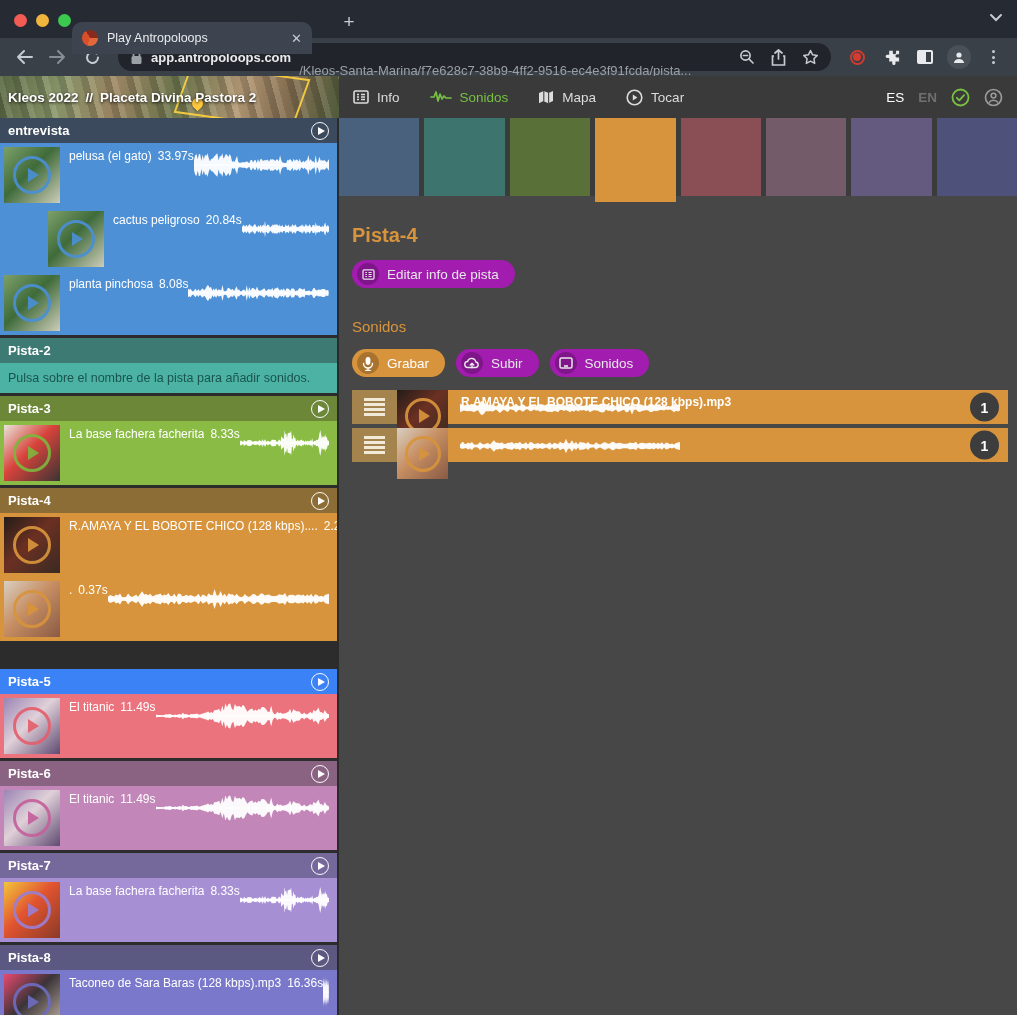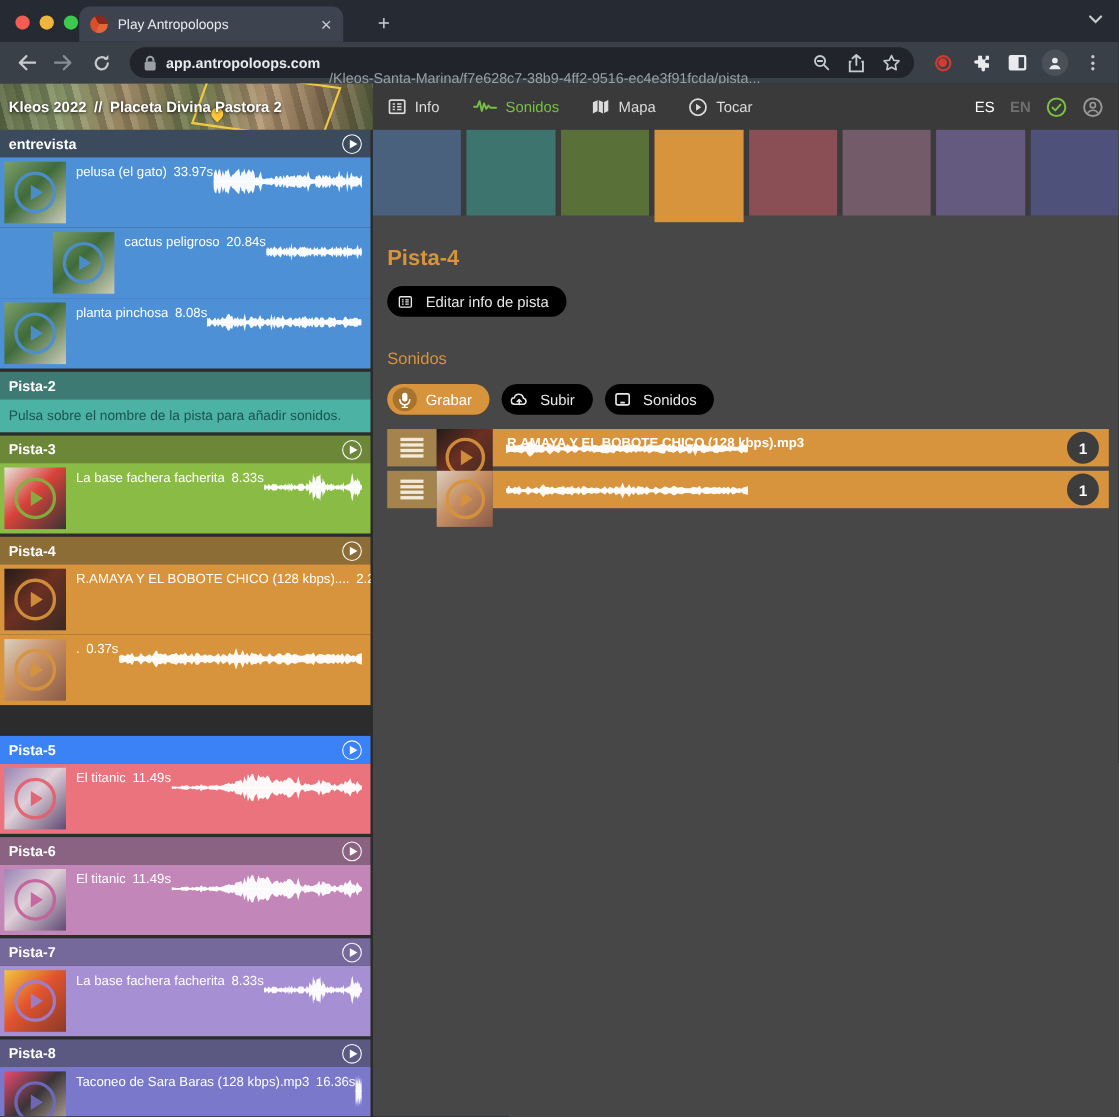--- a/index.html
+++ b/index.html
@@ -4,21 +4,21 @@
 <style>
   * { margin:0; padding:0; box-sizing:border-box; }
   html,body { width:1017px; height:1015px; overflow:hidden; background:#262b33;
     font-family:"Liberation Sans", sans-serif; -webkit-font-smoothing:antialiased; }
 
   
   .tabbar { height:38px; background:#262b33; position:relative; }
   .traffic { position:absolute; top:14px; left:14px; display:flex; gap:9px; }
   .traffic span { width:13px; height:13px; border-radius:50%; display:block; }
   .tl-red{background:#f25c54}.tl-yellow{background:#f0b53d}.tl-green{background:#3bc94f}
-  .tab { position:absolute; left:72px; top:6px; width:240px; height:32px; background:#3d4450;
+  .tab { position:absolute; left:72px; top:22px; width:240px; height:32px; background:#3d4450;
     border-radius:10px 10px 0 0; display:flex; align-items:center; padding:0 10px; gap:9px; }
   .favicon { width:16px; height:16px; border-radius:50%;
     background:conic-gradient(from 200deg,#d94f2b 0 130deg,#8a2a1e 130deg 250deg,#e2683c 250deg 360deg); }
   .tab-title { color:#e8eaed; font-size:12.5px; flex:1; white-space:nowrap; overflow:hidden; }
   .tab-close { color:#c6cad1; font-size:13px; cursor:default; }
   .newtab { position:absolute; left:336px; top:9px; color:#c6cad1; font-size:19px; line-height:26px; width:26px; text-align:center; }
   .tab-chevron { position:absolute; right:14px; top:13px; }
   
   .toolbar { height:38px; background:#3a4048; display:flex; align-items:center; padding:0 10px; gap:6px; }
   .navbtn { width:28px; height:28px; display:flex; align-items:center; justify-content:center; color:#c6cad1; }
@@ -75,21 +75,21 @@
   .stitle { white-space:nowrap; overflow:hidden; }
   .sdur { flex:none; }
   .swave { width:100%; height:30px; margin-top:3px; }
 
   
   .swatch-strip { height:78px; background:#3b3b3b; display:flex; gap:5px; }
   .swatch { flex:1; height:78px; }
   .swatch.selected { height:84px; }
   .main-title { margin:28px 0 0 13px; font-size:20px; font-weight:bold; }
   .pill { display:inline-flex; align-items:center; gap:8px; height:28px; border-radius:15px;
-    background:#000000; color:#e8e8e8; font-size:13.5px; padding:0 16px 0 5px; }
+    background:#a21caf; color:#e8e8e8; font-size:13.5px; padding:0 16px 0 5px; }
   .pill .icirc { width:22px; height:22px; border-radius:50%; background:rgba(0,0,0,.22); display:flex; align-items:center; justify-content:center; }
   .edit-btn { margin:13px 0 0 13px; }
   .sounds-heading { margin:30px 0 0 13px; font-size:15px; }
   .actions { margin:14px 0 0 13px; display:flex; gap:11px; }
   .pill.primary { background:var(--accent); color:#fff; }
   .rows { margin:13px 9px 0 13px; }
   .mrow { height:34px; display:flex; margin-bottom:4px; position:relative; }
   .handle { width:45px; flex:none; background:#a5834c; display:flex; align-items:center; justify-content:center; }
   .handle .bars { display:flex; flex-direction:column; gap:2.5px; }
   .handle .bars i { display:block; width:21px; height:2.4px; background:#f2ead8; }

